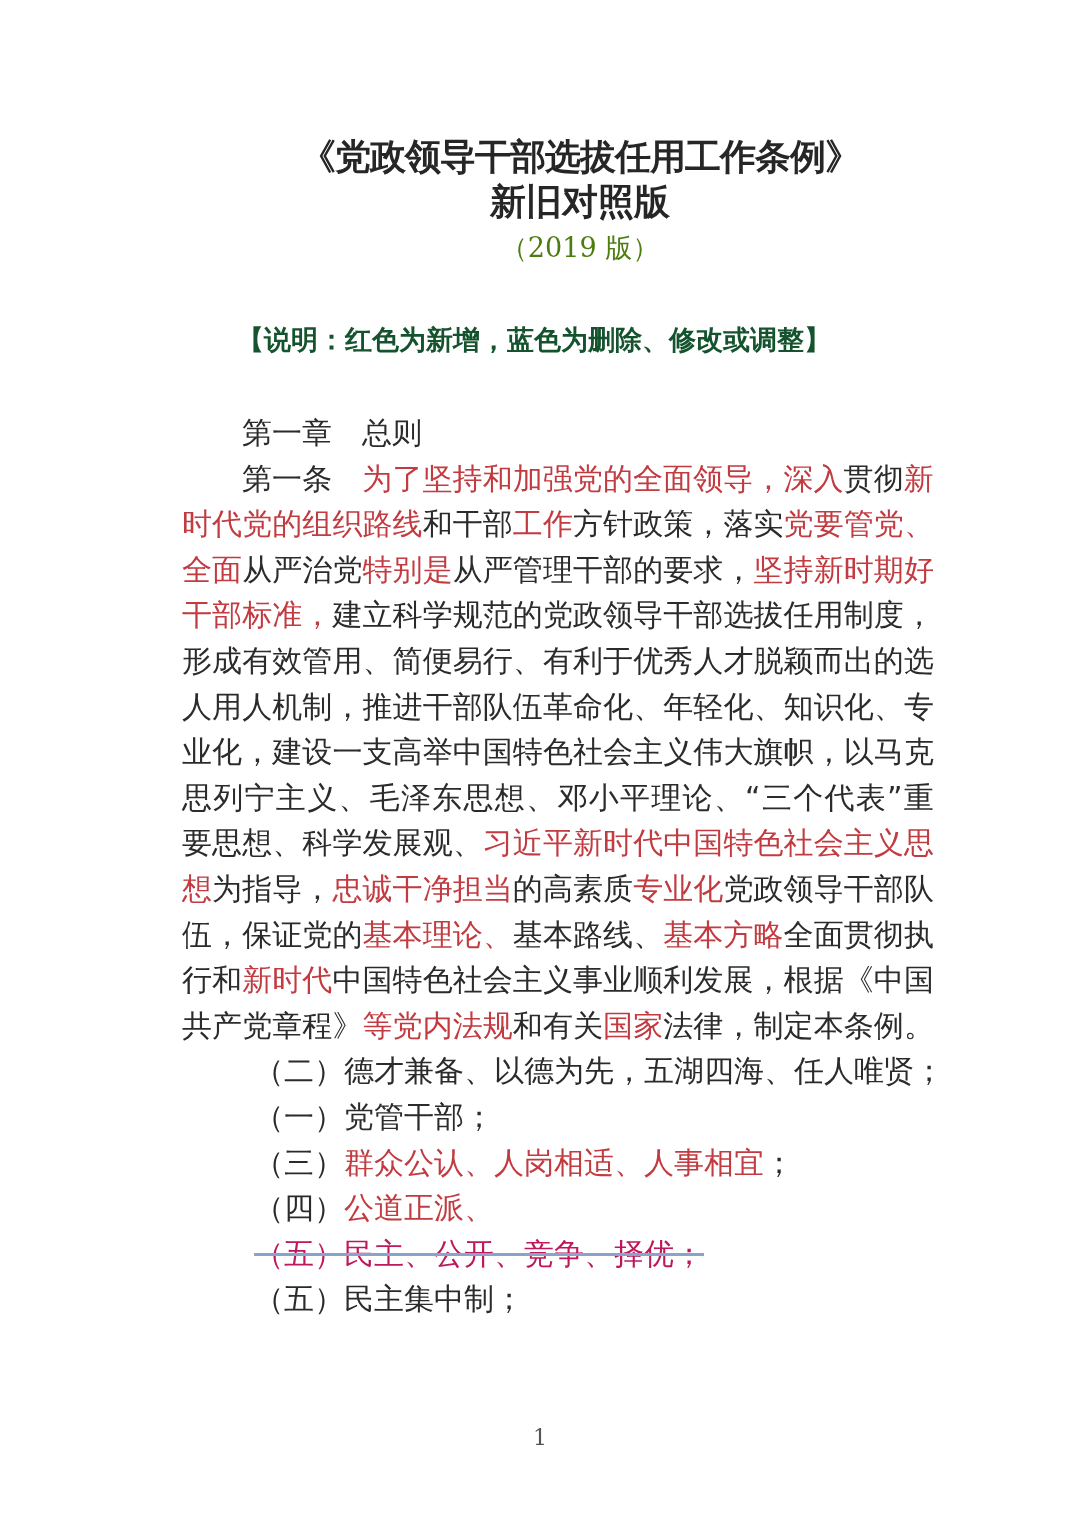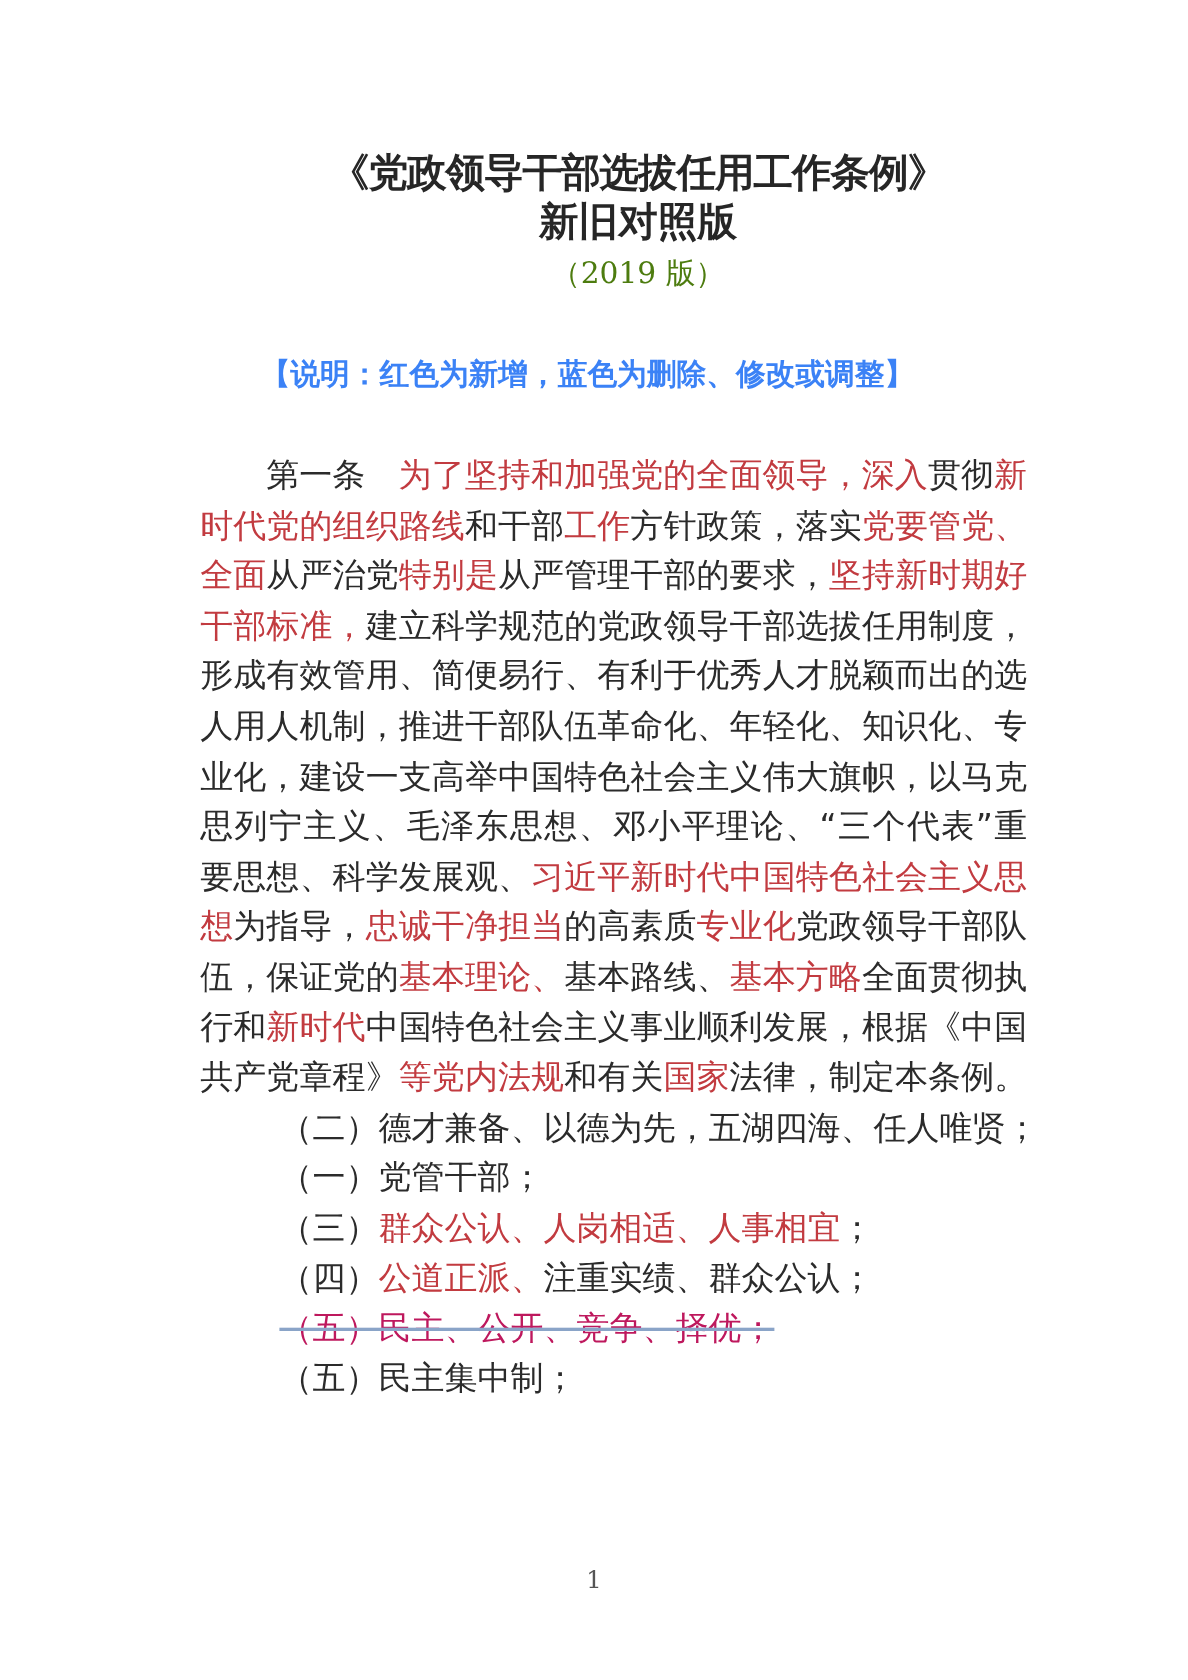--- a/index.html
+++ b/index.html
@@ -4,21 +4,21 @@
   <style>
     html, body { margin: 0; padding: 0; background: #ffffff; }
     body { width: 1080px; height: 1527px; position: relative; overflow: hidden;
            font-family: "DejaVu Serif", "Liberation Serif", serif; color: #2b2b2b; }
     .title { position: absolute; left: 0; width: 1080px; text-align: center;
              font-family: "DejaVu Serif", serif; font-weight: bold; color: #262626; padding-left: 40px; }
     .t1 { top: 133px; font-size: 36px; letter-spacing: -1px; }
     .t2 { top: 178px; font-size: 36px; }
     .t3 { top: 230px; font-size: 27px; font-weight: normal; color: #4d7c0f; }
     .legend { position: absolute; top: 322px; left: 0; width: 1068px; text-align: center;
-              font-family: "DejaVu Sans", sans-serif; font-weight: bold; font-size: 27px; color: #3b82f6; }
+              font-family: "DejaVu Sans", sans-serif; font-weight: bold; font-size: 27px; color: #14532d; }
     .body { position: absolute; left: 182px; top: 410px; width: 752px;
             font-size: 30px; line-height: 45.6px; font-family: "DejaVu Sans", sans-serif; }
     .line { white-space: nowrap; height: 45.6px; display: flex; justify-content: space-between; }
     .line.ragged { justify-content: flex-start; }
     .indent { padding-left: 60px; }
     .item { padding-left: 72px; }
     .red { color: #c23b40; }
     .del { color: #be185d; text-decoration: line-through; text-decoration-color: #8aa4c8; }
     .pagenum { position: absolute; top: 1425px; left: 0; width: 1080px; text-align: center;
                font-size: 22px; color: #555; font-family: "DejaVu Serif", serif; }
@@ -26,20 +26,21 @@
 </head>
 <body>
 
 <div>
   <div class="title t1">《党政领导干部选拔任用工作条例》</div>
   <div class="title t2">新旧对照版</div>
   <div class="title t3">（2019 版）</div>
   <div class="legend">【说明：红色为新增，蓝色为删除、修改或调整】</div>
 
   <div class="body">
+    <div class="line ragged indent">第一章　总则</div>
     <div id="article1">
         <div class="line indent">
           <span style="display: flex; width: 100%; justify-content: space-between;">
             <span class="">第</span>
             <span class="">一</span>
             <span class="">条</span>
             <span class="">　</span>
             <span class="red">为</span>
             <span class="red">了</span>
             <span class="red">坚</span>
@@ -425,21 +426,20 @@
           <span style="display: flex; width: 100%; justify-content: flex-start;">
             <span class="">（三）</span>
             <span class="red">群众公认、人岗相适、人事相宜</span>
             <span class="">；</span>
           </span>
         </div>
         <div class="line ragged item">
           <span style="display: flex; width: 100%; justify-content: flex-start;">
             <span class="">（四）</span>
             <span class="red">公道正派、</span>
-            <span class="">注重实绩、群众公认；</span>
           </span>
         </div>
         <div class="line ragged item">
           <span style="display: flex; width: 100%; justify-content: flex-start;">
             <span class="del">（五）民主、公开、竞争、择优；</span>
           </span>
         </div>
         <div class="line ragged item">
           <span style="display: flex; width: 100%; justify-content: flex-start;">
             <span class="">（五）民主集中制；</span>

